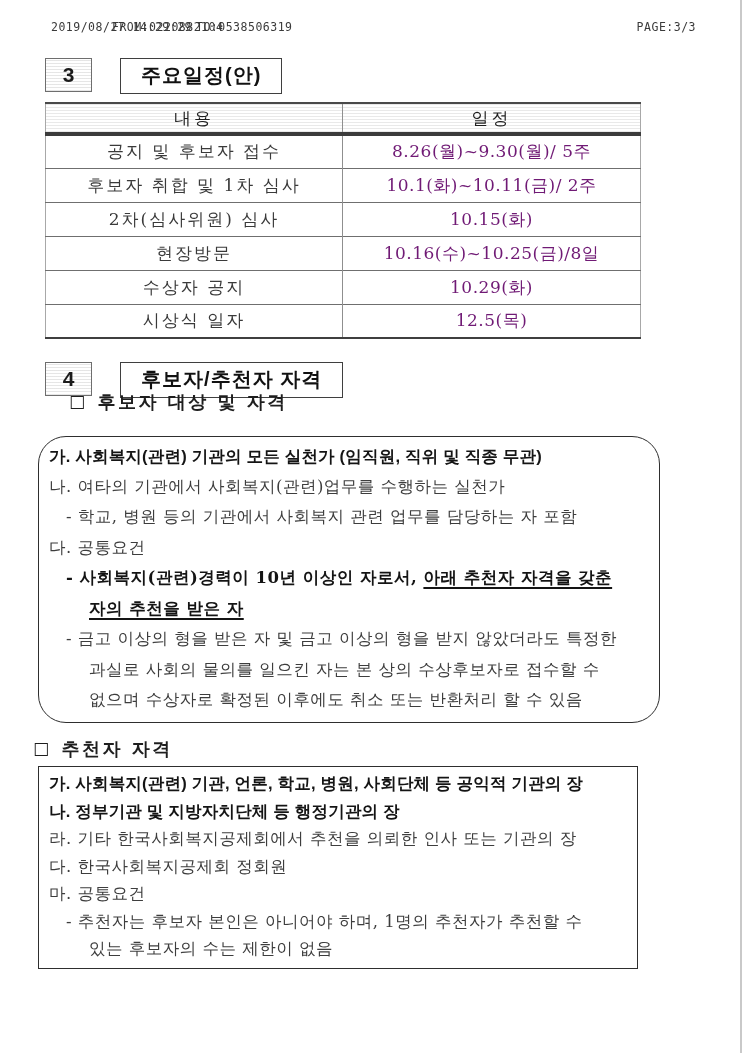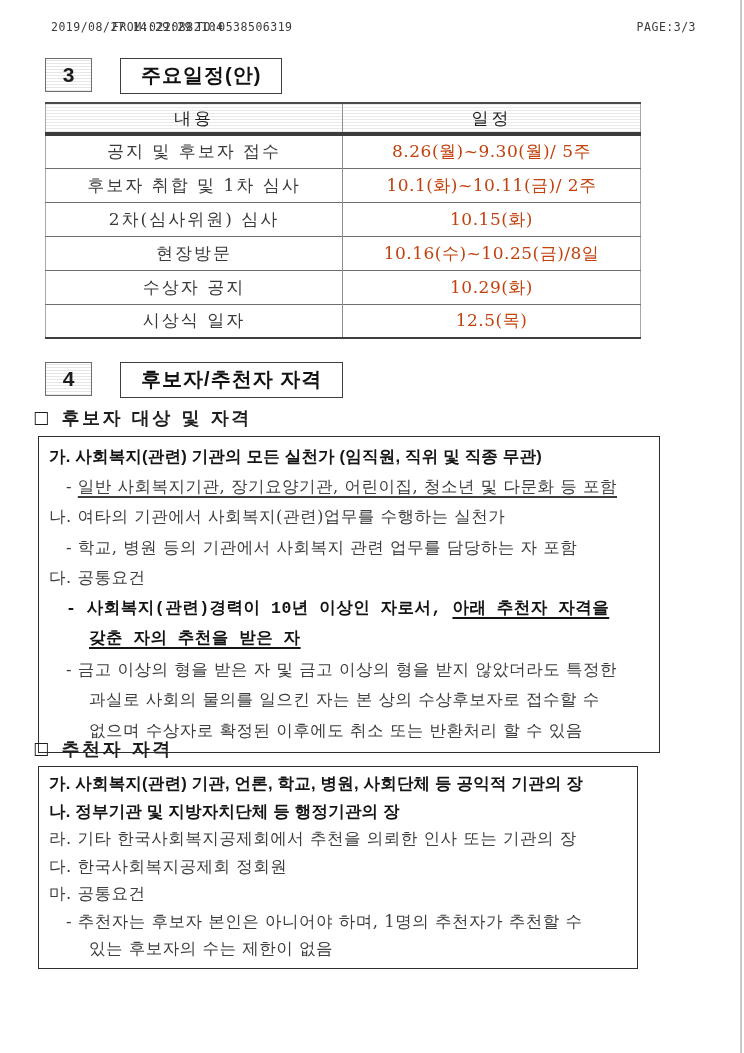--- a/index.html
+++ b/index.html
@@ -64,52 +64,52 @@
   .schedule col.c2 { width:298px; }
   .schedule th {
     height:31px; font-weight:400; font-size:17px; letter-spacing:3px;
     color:#1f1f1f; text-align:center;
     border-bottom:4px solid #3c3c3c;
     background:
       repeating-linear-gradient(0deg, rgba(70,70,70,0.12) 0 1px, transparent 1px 3px);
   }
   .schedule th + th, .schedule td + td { border-left:1px solid #8f8f8f; }
   .schedule td {
-    height:34px; text-align:center; font-size:17px; color:#c2410c;
+    height:34px; text-align:center; font-size:17px; color:#701a75;
     border-top:1px solid #6f6f6f;
   }
   .schedule tbody tr:first-child td { border-top:none; }
   .schedule td.cell-content { letter-spacing:2px; color:#3a3a3a; }
   .schedule td.cell-date { letter-spacing:0.5px; }
 
   
   .sub-head {
     position:absolute; left:33px; white-space:nowrap;
     font-size:18px; font-weight:700; color:#1e1e1e; letter-spacing:2.5px;
   }
-  #subhead-candidate { top:406px; }
+  #subhead-candidate { top:390px;margin-left:36px; }
   #subhead-recommender { top:737px; }
   .sq { font-weight:400; margin-right:10px; font-size:17px; position:relative; top:-1px; }
 
   
   .req-box {
     position:absolute; left:38px;
     border:1.5px solid #2e2e2e; background:#fff;
     font-size:16.5px; color:#3d3d3d; letter-spacing:0.5px;
     word-break:keep-all;
   }
-  #box-candidate  { top:436px; width:622px; padding:4px 10px 6px 10px; line-height:30.5px; }
+  #box-candidate  { top:436px; width:622px; padding:4px 10px 6px 10px; line-height:30.5px;border-radius:28px; }
   #box-recommender{ top:766px; width:600px; padding:3px 18px 5px 10px; line-height:27.5px; }
   .req-box .line { }
   .req-box .sub  { padding-left:40px; text-indent:-23px; }
   .bold-g {
     font-family:"Liberation Sans","DejaVu Sans",sans-serif;
     font-weight:700; color:#141414; letter-spacing:0.2px;
   }
-  .bold-s { font-weight:700; color:#141414;font-family:Liberation Mono, monospace; }
+  .bold-s { font-weight:700; color:#141414; }
   .ul {
     text-decoration:underline;
     text-decoration-thickness:1.5px;
     text-underline-offset:4px;
   }
 </style>
 </head>
 <body>
 
 <div class="page">
@@ -170,21 +170,20 @@
     <span class="sec-badge">4</span>
     <span class="sec-titlebox">후보자/추천자 자격</span>
   </div>
 
   <div class="sub-head" id="subhead-candidate">
     <span class="sq">□</span><span>후보자 대상 및 자격</span>
   </div>
 
   <div class="req-box" id="box-candidate">
     <div class="line bold-g">가. 사회복지(관련) 기관의 모든 실천가 (임직원, 직위 및 직종 무관)</div>
-    <div class="line sub"><span>- </span><span class="ul">일반 사회복지기관, 장기요양기관, 어린이집, 청소년 및 다문화 등 포함</span></div>
     <div class="line">나. 여타의 기관에서 사회복지(관련)업무를 수행하는 실천가</div>
     <div class="line sub">- 학교, 병원 등의 기관에서 사회복지 관련 업무를 담당하는 자 포함</div>
     <div class="line">다. 공통요건</div>
     <div class="line sub bold-s"><span>- 사회복지(관련)경력이 10년 이상인 자로서, </span><span class="ul">아래 추천자 자격을 갖춘 자의 추천을 받은 자</span></div>
     <div class="line sub">- 금고 이상의 형을 받은 자 및 금고 이상의 형을 받지 않았더라도 특정한 과실로 사회의 물의를 일으킨 자는 본 상의 수상후보자로 접수할 수 없으며 수상자로 확정된 이후에도 취소 또는 반환처리 할 수 있음</div>
   </div>
 
   <div class="sub-head" id="subhead-recommender">
     <span class="sq">□</span><span>추천자 자격</span>
   </div>

